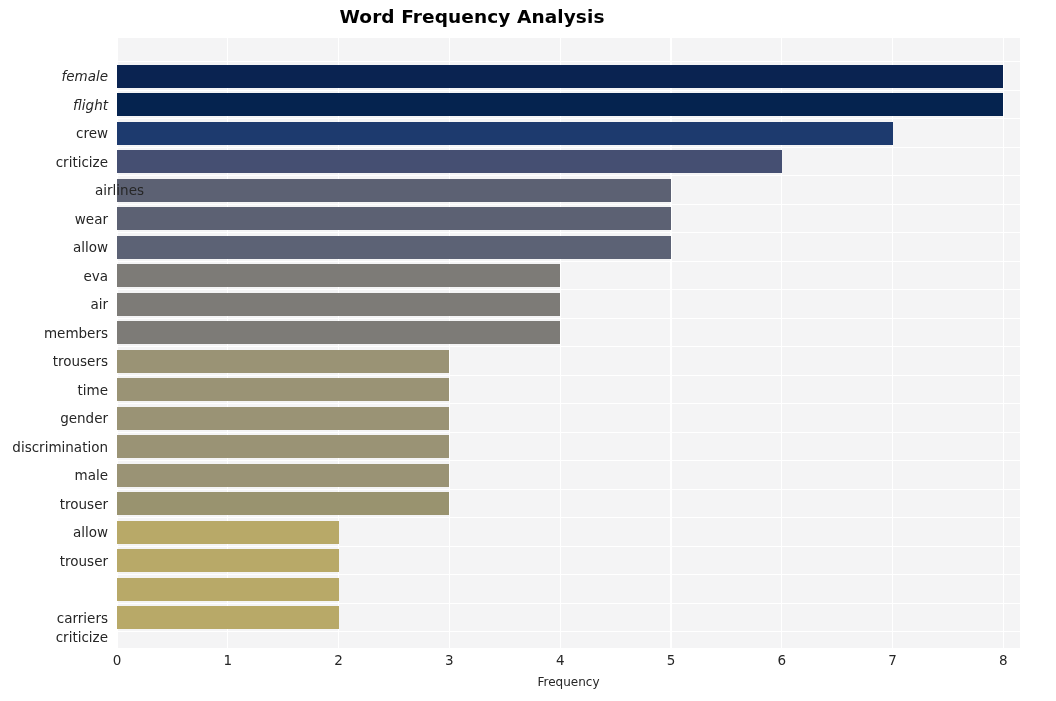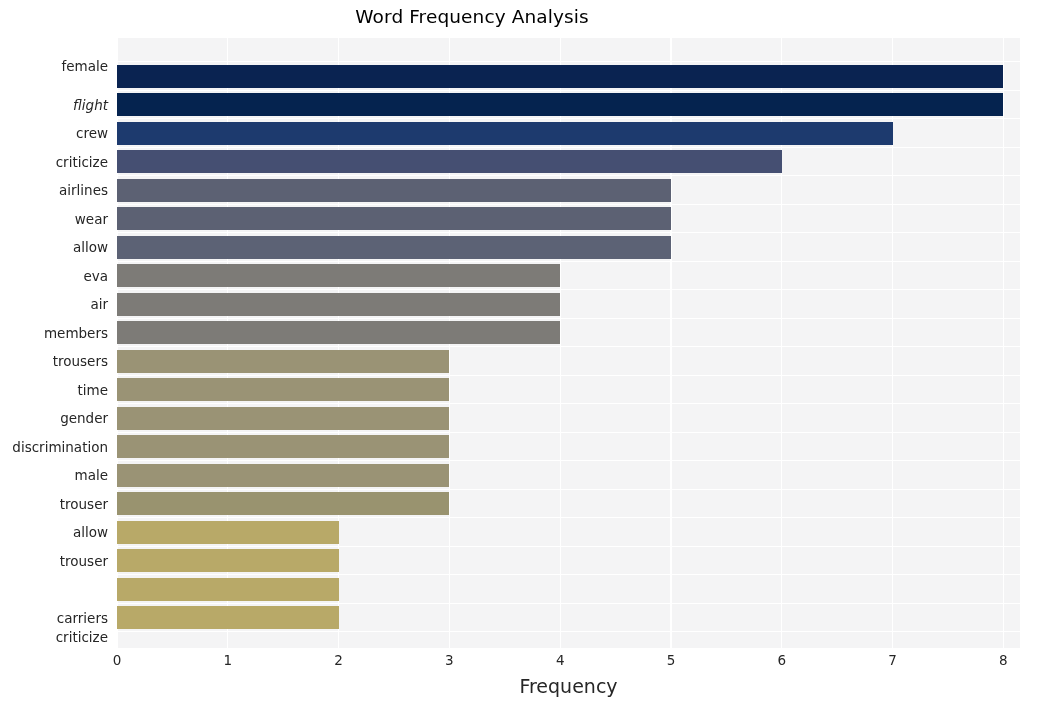--- a/index.html
+++ b/index.html
@@ -18,21 +18,21 @@
     width: 1056px;
     height: 701px;
   }
   #chart-title {
     position: absolute;
     left: 0;
     top: 6px;
     width: 944px;
     text-align: center;
     font-size: 18.5px;
-    font-weight: normal;
+    font-weight: bold;
     color: #000000;
     letter-spacing: 0.1px;
   }
   #plot-area {
     position: absolute;
     left: 117px;
     top: 38px;
     width: 903px;
     height: 610px;
     background: #f4f4f5;
@@ -87,21 +87,21 @@
     text-align: center;
     font-size: 13.5px;
     color: #262626;
   }
   #xaxis-title {
     position: absolute;
     left: 117px;
     top: 675px;
     width: 903px;
     text-align: center;
-    font-size: 19px;
+    font-size: 12px;
     color: #262626;
   }
 </style>
 </head>
 <body>
 
 <div id="chart-root">
 
   <div id="chart-title">Word Frequency Analysis</div>
 
@@ -158,25 +158,25 @@
         <div class="bar" title="male: 3" style="top: 425.5px; width: 332.4px; background: rgb(154, 147, 117);"></div>
         <div class="bar" title="trouser: 3" style="top: 454px; width: 332.4px; background: rgb(153, 147, 111);"></div>
         <div class="bar" title="allow: 2" style="top: 482.5px; width: 221.6px; background: rgb(184, 169, 104);"></div>
         <div class="bar" title="official: 2" style="top: 511px; width: 221.6px; background: rgb(184, 169, 104);"></div>
         <div class="bar" title="criticize: 2" style="top: 539.5px; width: 221.6px; background: rgb(184, 169, 104);"></div>
         <div class="bar" title="carriers: 2" style="top: 568px; width: 221.6px; background: rgb(184, 169, 104);"></div>
       </div>
   </div>
 
   <div id="ylabels-layer">
-      <div class="ylabel" style="top: 58px;">female</div>
+      <div class="ylabel" style="top: 68px; font-style: italic;">female</div>
       <div class="ylabel" style="top: 96.5px; font-style: italic;">flight</div>
       <div class="ylabel" style="top: 125px;">crew</div>
       <div class="ylabel" style="top: 153.5px;">criticize</div>
-      <div class="ylabel" style="top: 182px;">airlines</div>
+      <div class="ylabel" style="top: 182px; padding-left: 36px;">airlines</div>
       <div class="ylabel" style="top: 210.5px;">wear</div>
       <div class="ylabel" style="top: 239px;">allow</div>
       <div class="ylabel" style="top: 267.5px;">eva</div>
       <div class="ylabel" style="top: 296px;">air</div>
       <div class="ylabel" style="top: 324.5px;">members</div>
       <div class="ylabel" style="top: 353px;">trousers</div>
       <div class="ylabel" style="top: 381.5px;">time</div>
       <div class="ylabel" style="top: 410px;">gender</div>
       <div class="ylabel" style="top: 438.5px;">discrimination</div>
       <div class="ylabel" style="top: 467px;">male</div>

